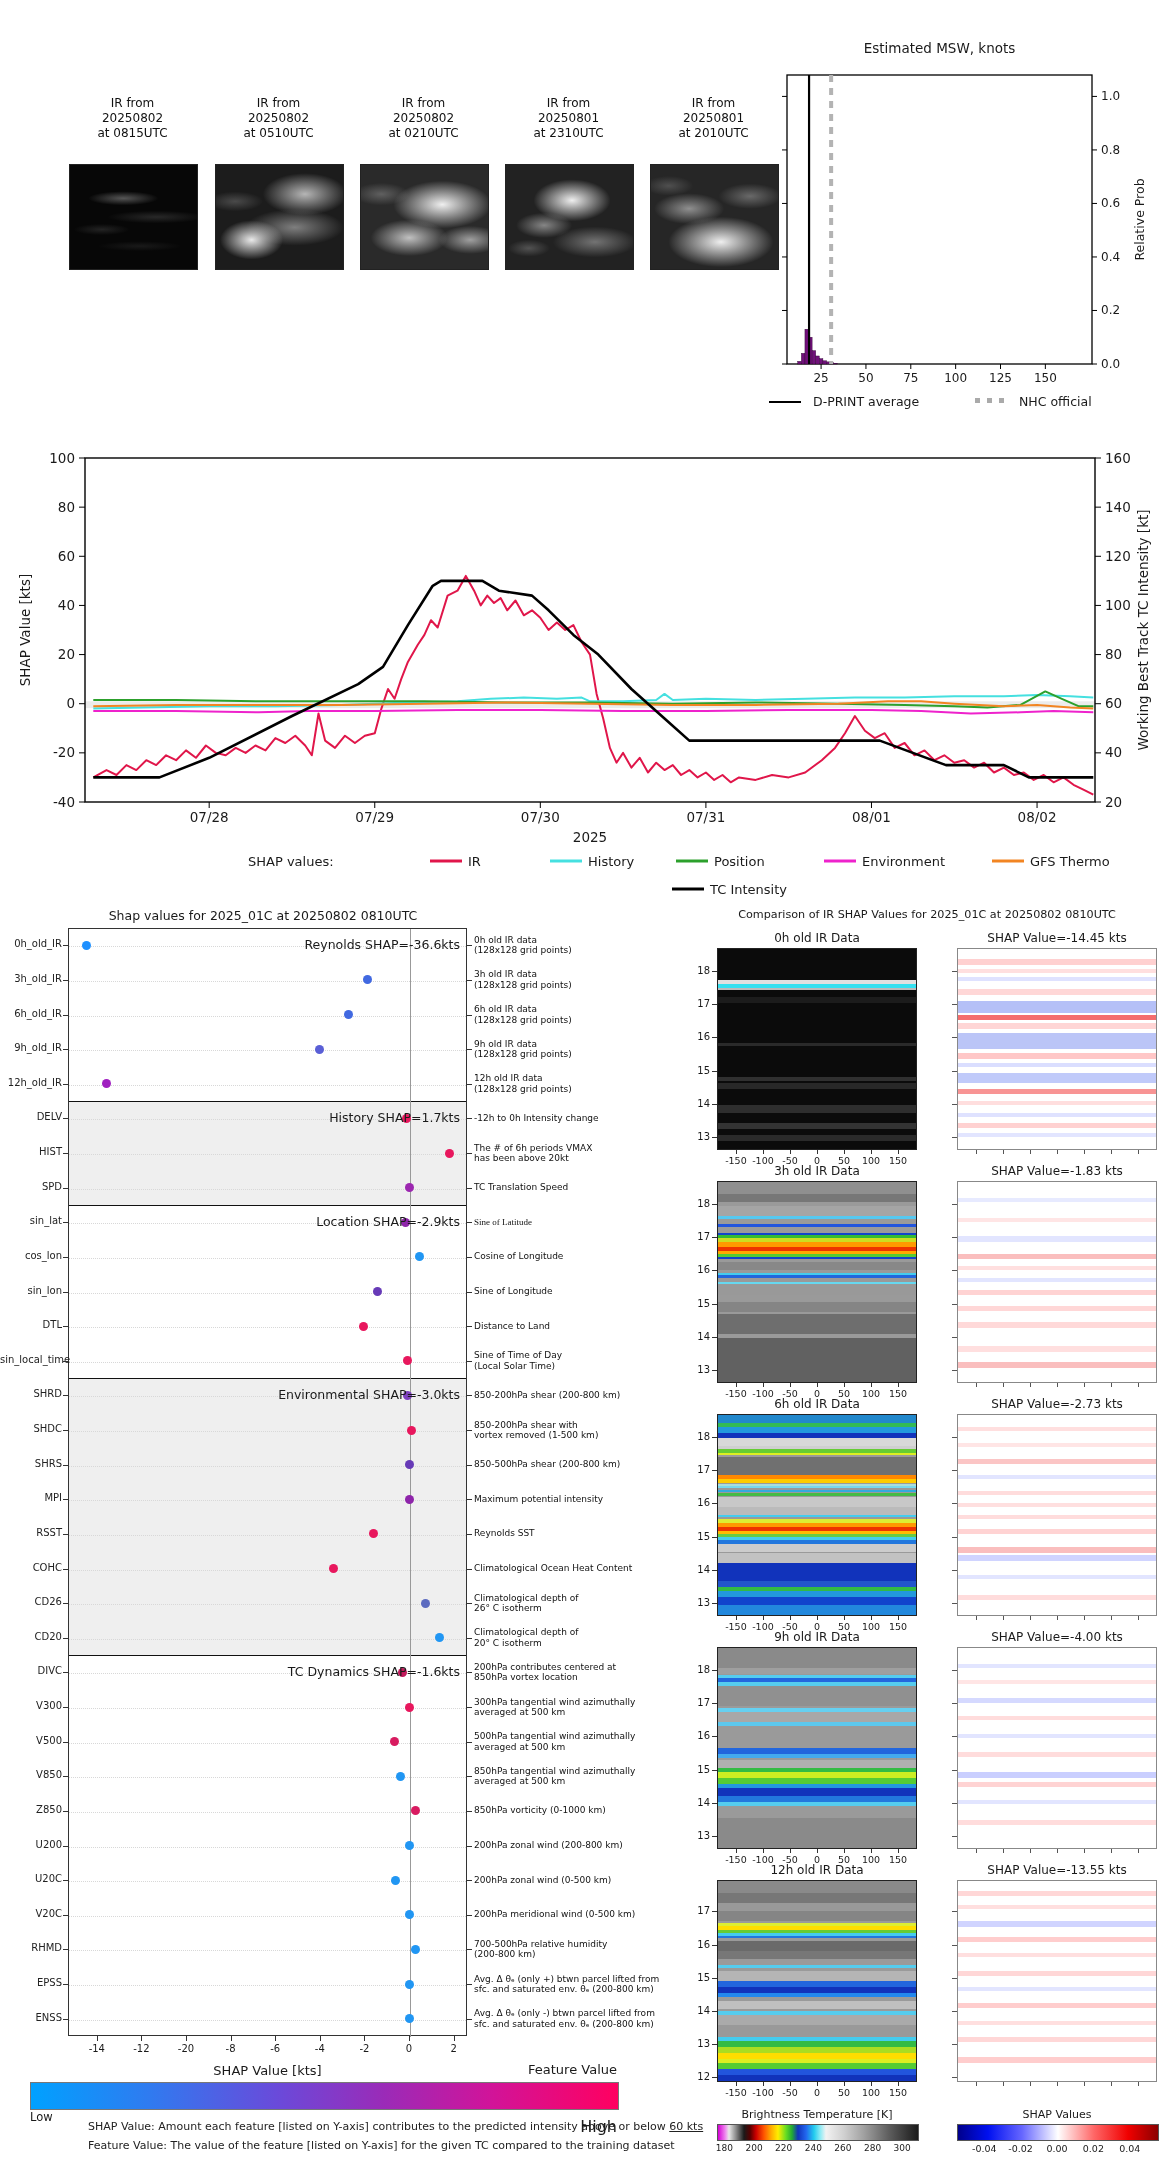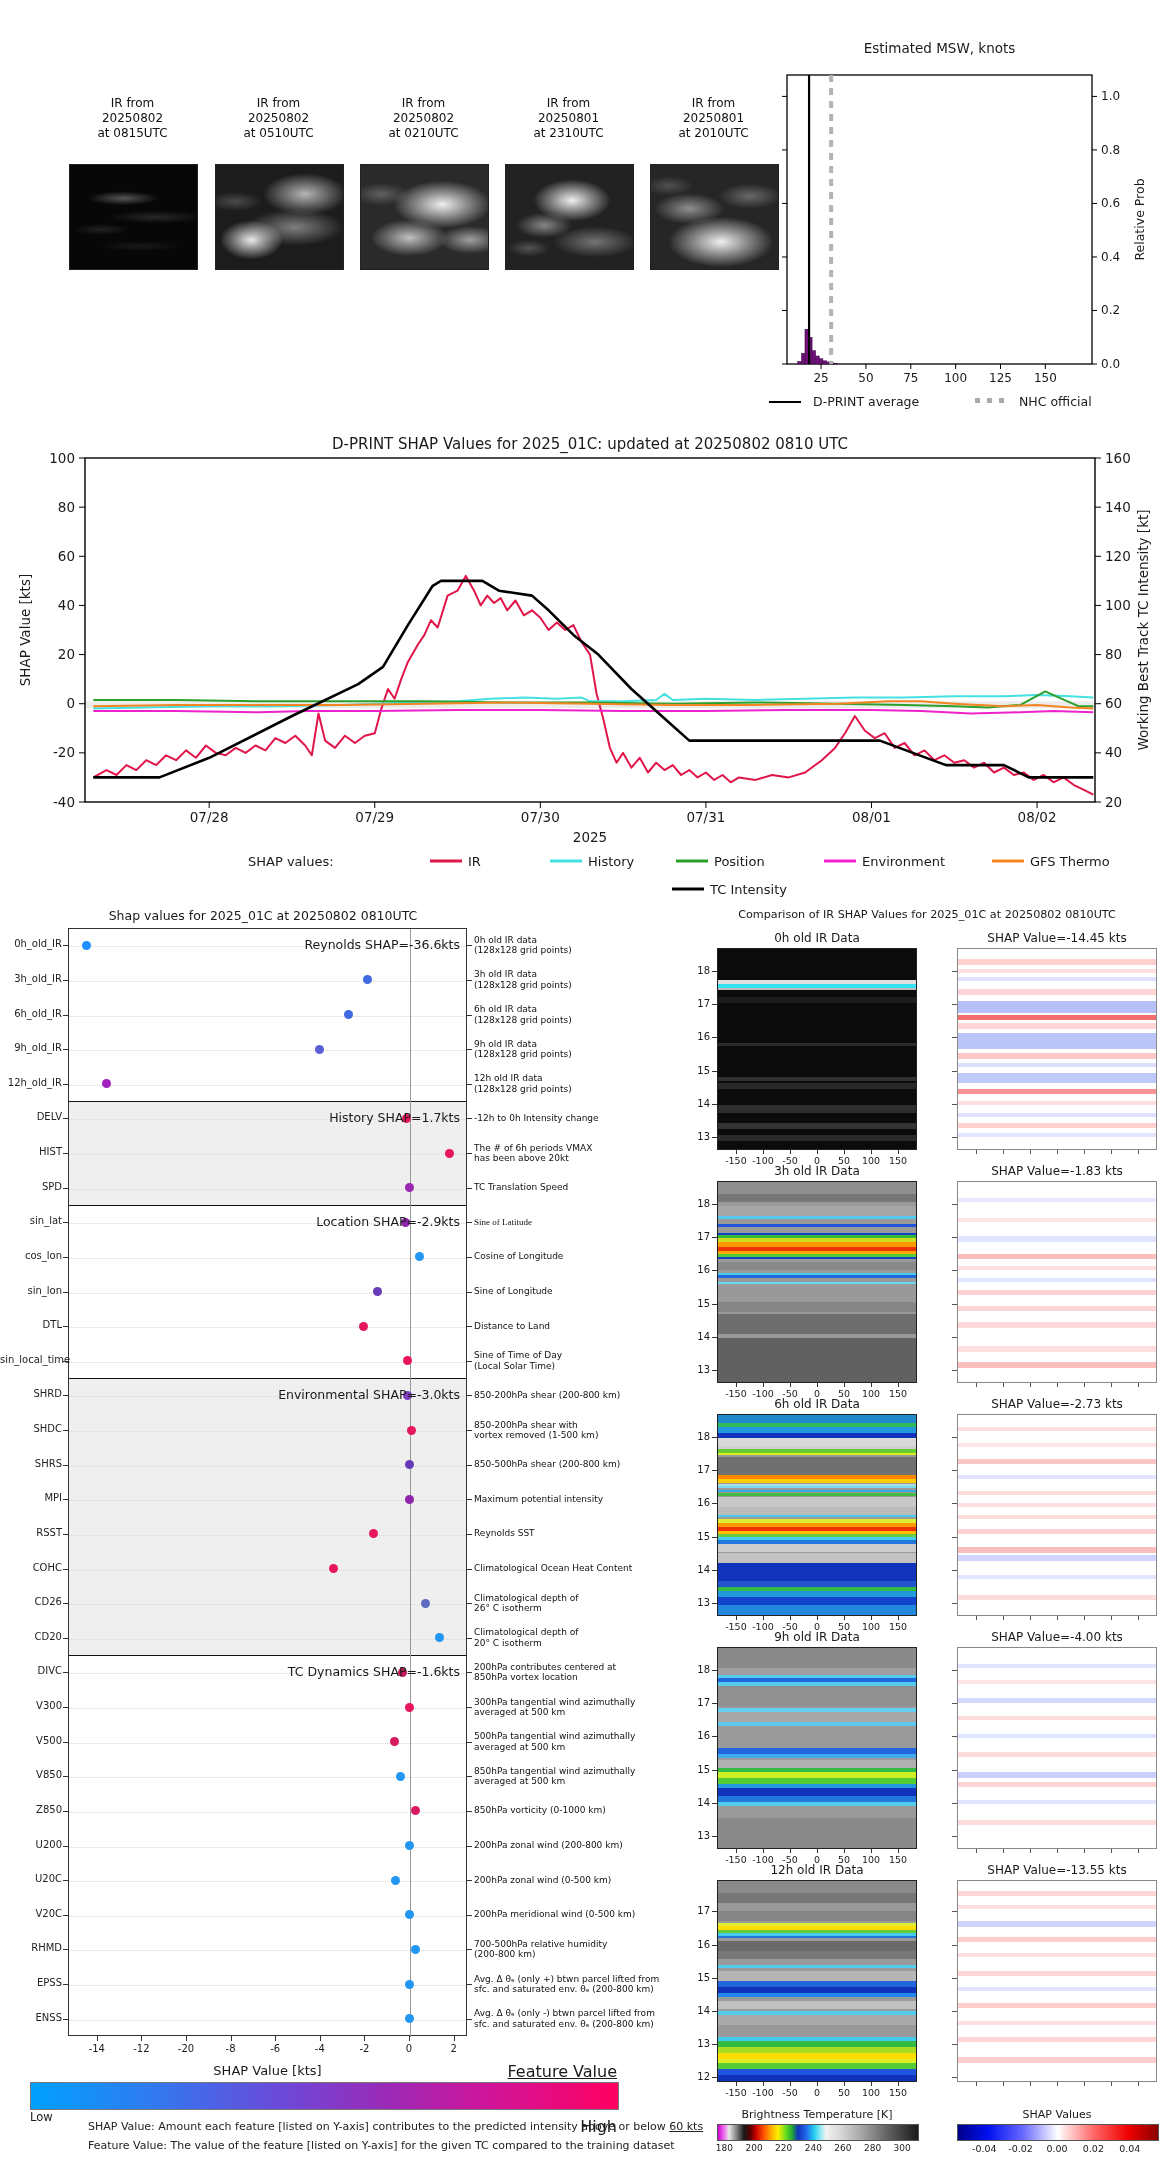--- a/index.html
+++ b/index.html
@@ -8,21 +8,21 @@
   .abs{position:absolute;}
   .ctr{text-align:center;}
   .rt{text-align:right;}
   #page-title{left:0;top:8px;width:1168px;font-size:17px;color:#111;}
   #hist-title{left:787px;top:40px;width:305px;font-size:13.5px;}
   #ts-title{left:85px;top:435px;width:1010px;font-size:15px;}
   #dot-title{left:48px;top:908px;width:430px;font-size:12.5px;}
   #comp-title{left:697px;top:908px;width:460px;font-size:11.2px;}
   #bt-cb-title{left:717px;top:2108px;width:200px;font-size:11px;}
   #shap-cb-title{left:957px;top:2108px;width:200px;font-size:11px;}
-  #fv-label{left:417px;top:2062px;width:200px;font-size:16px;text-decoration:underline;}
+  #fv-label{left:417px;top:2062px;width:200px;font-size:13px;}
   #fv-low{left:30px;top:2110px;font-size:11.5px;}
   #fv-high{left:517px;top:2110px;width:100px;font-size:16px;margin-top:7px;}
   .footnote{left:88px;font-size:11px;white-space:nowrap;color:#222;}
   #fn1{top:2120px;} #fn2{top:2139px;}
   #fn1 .ul{text-decoration:underline;}
   .thumb{position:absolute;width:127px;height:104px;border:1px solid #222;background:#0a0a0a;}
   .thumb-label{position:absolute;width:147px;font-size:12px;line-height:15px;text-align:center;color:#111;}
   .t0{background:#070707;background-image:radial-gradient(50px 10px at 42% 32%,rgba(150,150,150,.55),transparent 70%),radial-gradient(70px 9px at 68% 50%,rgba(90,90,90,.4),transparent 70%),radial-gradient(40px 8px at 25% 62%,rgba(70,70,70,.45),transparent 70%),radial-gradient(60px 7px at 55% 78%,rgba(60,60,60,.35),transparent 70%);}
   .t1{background:#1c1c1c;background-image:radial-gradient(45px 28px at 28% 72%,rgba(245,245,245,.95),transparent 70%),radial-gradient(60px 30px at 70% 28%,rgba(220,220,220,.8),transparent 70%),radial-gradient(70px 26px at 62% 60%,rgba(180,180,180,.65),transparent 70%),radial-gradient(40px 14px at 15% 35%,rgba(120,120,120,.5),transparent 70%);}
   .t2{background:#2a2a2a;background-image:radial-gradient(70px 34px at 64% 38%,rgba(250,250,250,.95),transparent 70%),radial-gradient(55px 26px at 38% 70%,rgba(230,230,230,.8),transparent 70%),radial-gradient(45px 20px at 86% 72%,rgba(210,210,210,.7),transparent 70%),radial-gradient(40px 16px at 16% 28%,rgba(140,140,140,.55),transparent 70%);}
@@ -30,21 +30,20 @@
   .t4{background:#262626;background-image:radial-gradient(75px 36px at 55% 74%,rgba(250,250,250,.95),transparent 70%),radial-gradient(50px 22px at 30% 42%,rgba(200,200,200,.65),transparent 70%),radial-gradient(45px 18px at 78% 30%,rgba(160,160,160,.55),transparent 70%),radial-gradient(35px 14px at 14% 20%,rgba(120,120,120,.5),transparent 70%);}
   .cbar-feature{background:linear-gradient(90deg,#00a1ff 0%,#2f7bf0 20%,#6a4ada 42%,#9a2bb8 60%,#d0149a 78%,#ff0060 100%);border:1px solid #777;}
   .cbar-bt{background:linear-gradient(90deg,#d400d4 0%,#ee82ee 3.5%,#e8e8e8 5.5%,#8a8a8a 9%,#1a1a1a 13%,#550000 16%,#cc0000 19%,#ff5500 23%,#ffaa00 26.5%,#ffee00 30%,#66dd22 34%,#22aa33 37%,#1133bb 40%,#2266ee 44%,#22ccee 48%,#88eaf5 51%,#f2f2f2 54%,#d0d0d0 63%,#a0a0a0 73%,#606060 85%,#1a1a1a 100%);border:1px solid #555;}
   .cbar-shap{background:linear-gradient(90deg,#00008b 0%,#0010f0 15%,#6666ff 32%,#ffffff 50%,#ff6666 68%,#f00000 85%,#8b0000 100%);border:1px solid #555;}
 </style>
 </head>
 <body>
 
 <div id="page">
   <div id="hist-title" class="abs ctr">Estimated MSW, knots</div>
-  <div id="ts-title" class="abs ctr">D-PRINT SHAP Values for 2025_01C: updated at 20250802 0810 UTC</div>
   <div id="dot-title" class="abs ctr">Shap values for 2025_01C at 20250802 0810UTC</div>
   <div id="comp-title" class="abs ctr">Comparison of IR SHAP Values for 2025_01C at 20250802 0810UTC</div>
 
   <div id="thumbs">
       <div class="thumb-label" style="position: absolute; left: 59px; top: 96px;">
         <div>IR from</div>
         <div>20250802</div>
         <div>at 0815UTC</div>
       </div>
       <div class="thumb t0" style="position: absolute; left: 69px; top: 164px;"></div>

